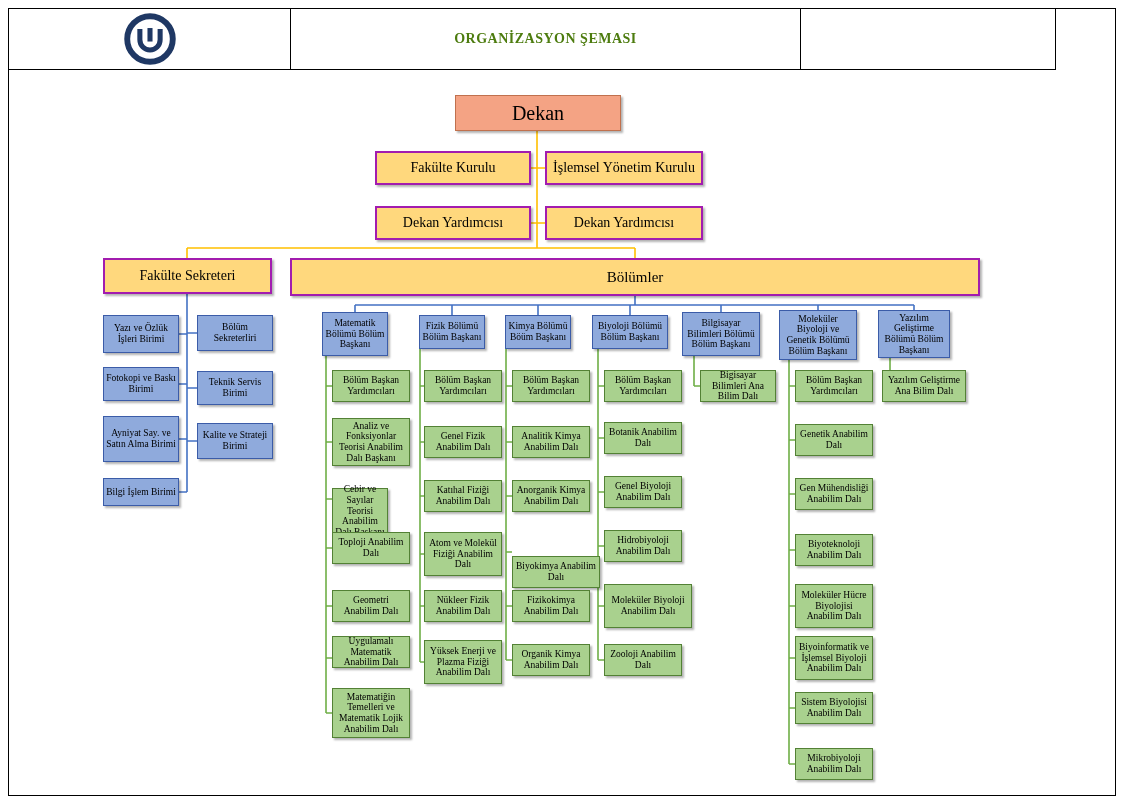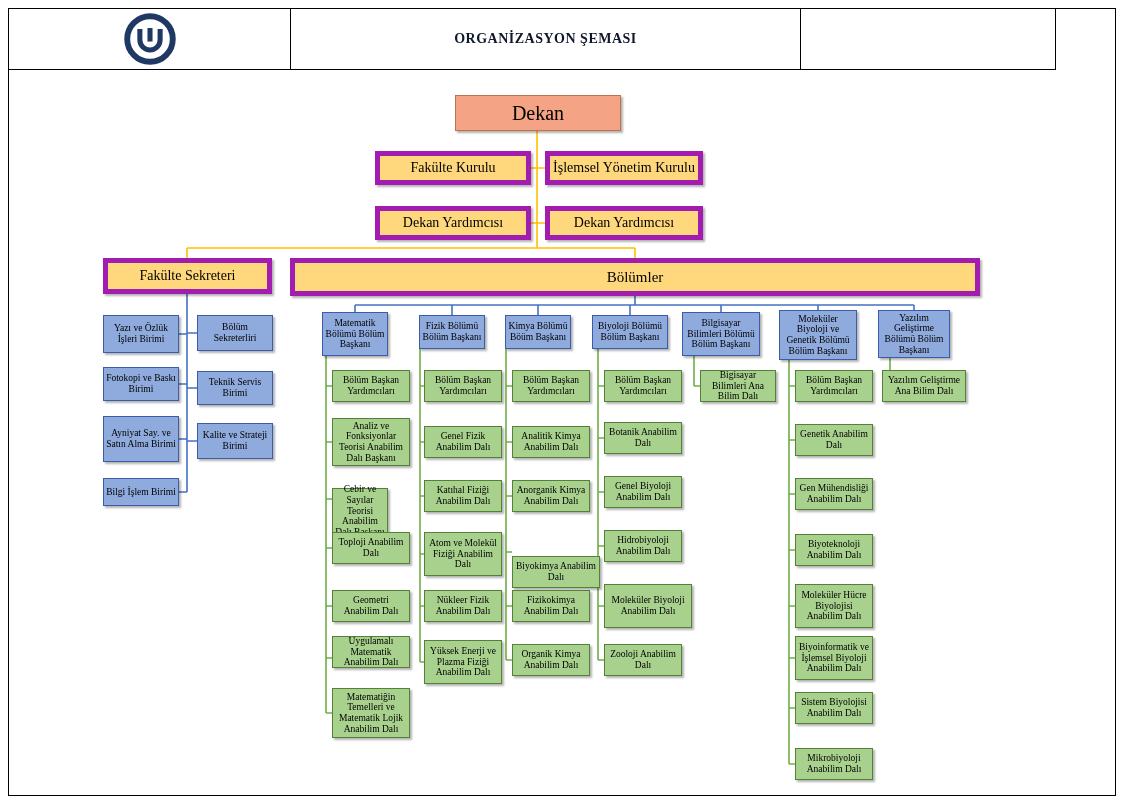--- a/index.html
+++ b/index.html
@@ -5,34 +5,34 @@
   html,body{margin:0;padding:0;background:#e8e8e8;}
   .page{position:relative;width:1126px;height:806px;background:#ffffff;overflow:hidden;
         font-family:"Liberation Serif","DejaVu Serif",serif;}
   .frame{position:absolute;left:8px;top:8px;width:1108px;height:788px;border:1.5px solid #000;box-sizing:border-box;}
   
   .header{position:absolute;left:8px;top:8px;width:1048px;height:62px;border:1px solid #000;
           box-sizing:border-box;background:#fff;display:flex;z-index:5;}
   .h-cell{box-sizing:border-box;display:flex;align-items:center;justify-content:center;}
   .logo-cell{width:282px;border-right:1px solid #000;}
   .title-cell{width:510px;border-right:1px solid #000;}
-  .title-text{font-weight:bold;font-size:14px;color:#0f172a;letter-spacing:.5px;text-align:center;}
+  .title-text{font-weight:bold;font-size:14px;color:#4d7c0f;letter-spacing:.5px;text-align:center;}
   .brand-cell{flex:1;justify-content:flex-end;padding-right:4px;gap:8px;}
   .brand-text{text-align:right;font-family:"Liberation Sans","DejaVu Sans",sans-serif;line-height:1.12;}
   .uni-line{font-weight:bold;font-size:11px;color:#1F3864;}
   .fac-line{font-size:9px;color:#C00000;}
   .fenf-bar{width:14px;height:56px;background:#A01931;display:flex;align-items:center;justify-content:center;}
   .fenf-bar span{writing-mode:vertical-rl;transform:rotate(180deg);color:#fff;font-weight:bold;
                  font-size:9px;letter-spacing:1px;font-family:"Liberation Sans",sans-serif;}
   
   .box{position:absolute;box-sizing:border-box;display:flex;align-items:center;justify-content:center;
        text-align:center;line-height:1.12;padding:1px 2px;color:#000;
        box-shadow:1.5px 1.5px 2px rgba(0,0,0,.3);z-index:3;}
   .salmon{background:#F4A384;border:1px solid #C0714E;}
-  .yellow{background:#FFD87D;border:5px solid #a21caf;text-align:right;}
+  .yellow{background:#FFD87D;border:2px solid #a21caf;text-align:right;}
   .blue{background:#8FAADC;border:1px solid #3B5CA8;}
   .green{background:#A9D18E;border:1px solid #538135;}
   .f17{font-size:20px;} .f15{font-size:15px;} .f14{font-size:14px;} .f9{font-size:9.5px;}
   .connectors{position:absolute;left:0;top:0;z-index:1;}
 </style>
 </head>
 <body>
 
 <div class="page">
   <div class="frame"></div>

